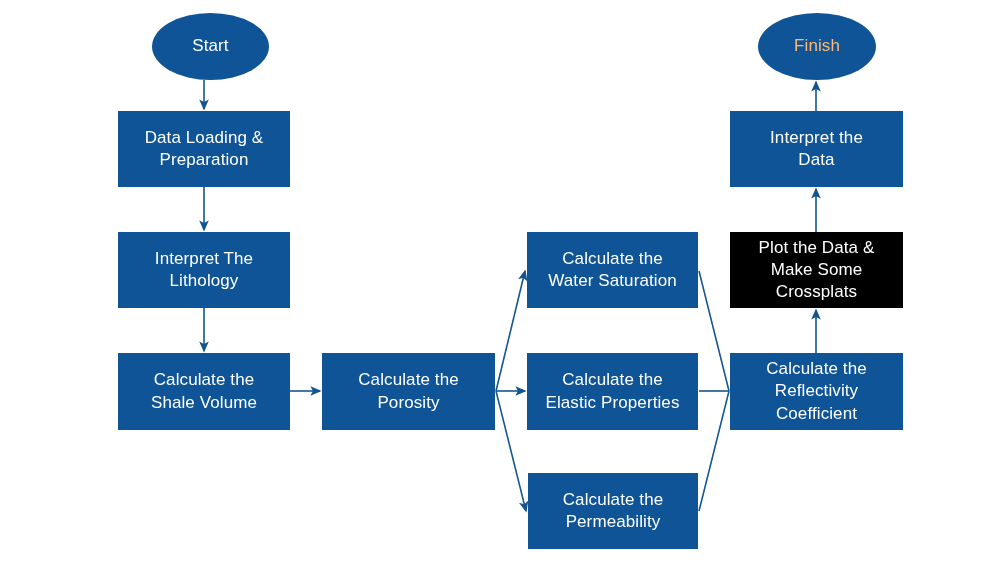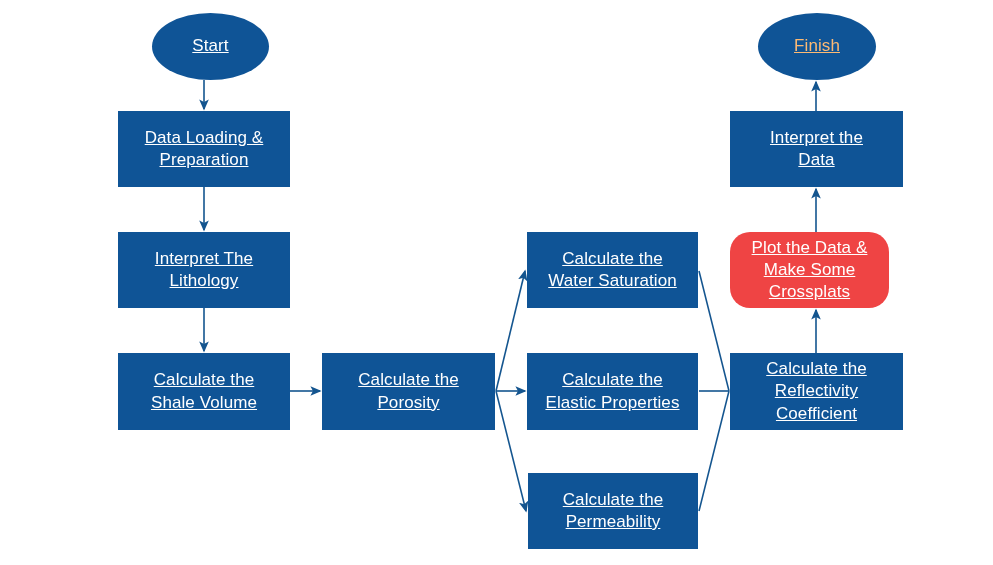--- a/index.html
+++ b/index.html
@@ -30,21 +30,20 @@
     display: flex;
     align-items: center;
     justify-content: center;
     text-align: center;
     line-height: 1.30;
     font-size: 17px;
     letter-spacing: 0.1px;
     box-sizing: border-box;
     padding: 2px 6px;
     z-index: 2;
-    text-decoration: underline;
   }
   .node.terminator {
     border-radius: 50%;
   }
   .node .label {
     display: block;
     white-space: pre-line;
   }
 </style>
 </head>
@@ -105,21 +104,21 @@
       </div>
       <div class="node" style="left: 528px; top: 473px; width: 170px; height: 76px; background: rgb(15, 84, 150); color: rgb(255, 255, 255);">
         <span class="label">Calculate the
 Permeability</span>
       </div>
       <div class="node" style="left: 730px; top: 353px; width: 173px; height: 77px; background: rgb(15, 84, 150); color: rgb(255, 255, 255);">
         <span class="label">Calculate the
 Reflectivity
 Coefficient</span>
       </div>
-      <div class="node" style="left: 730px; top: 232px; width: 159px; height: 76px; background: #ef4444; color: rgb(255, 255, 255); border-radius: 20px;">
+      <div class="node" style="left: 730px; top: 232px; width: 173px; height: 76px; background: #000000; color: rgb(255, 255, 255);">
         <span class="label">Plot the Data &amp;
 Make Some
 Crossplats</span>
       </div>
       <div class="node" style="left: 730px; top: 111px; width: 173px; height: 76px; background: rgb(15, 84, 150); color: rgb(255, 255, 255);">
         <span class="label">Interpret the
 Data</span>
       </div>
       <div class="node terminator" style="left: 758px; top: 13px; width: 118px; height: 67px; background: rgb(15, 84, 150); color: #fdba74;">
         <span class="label">Finish</span>

